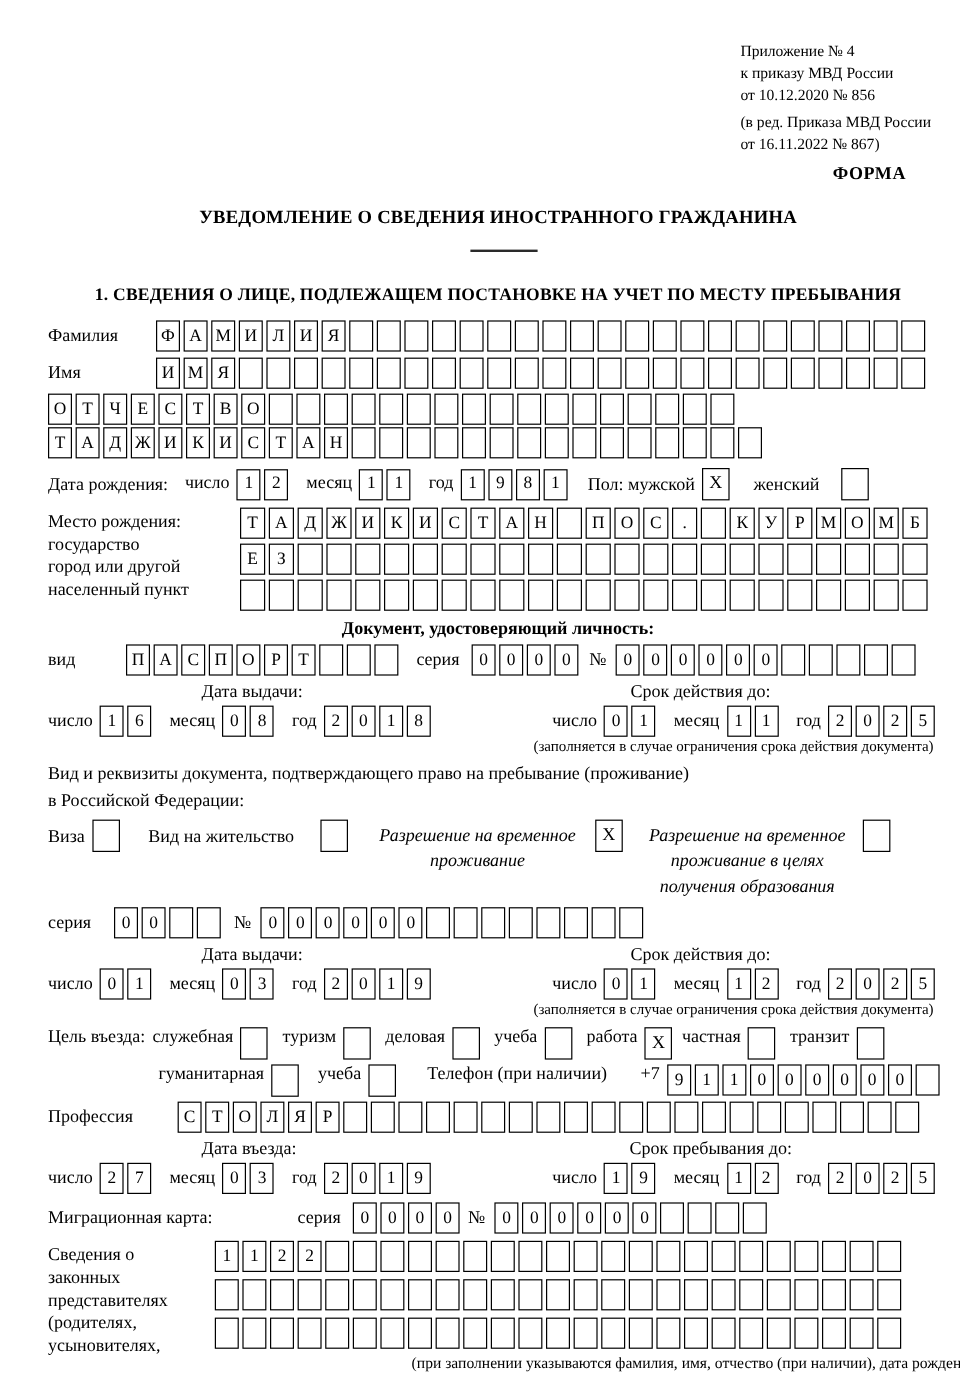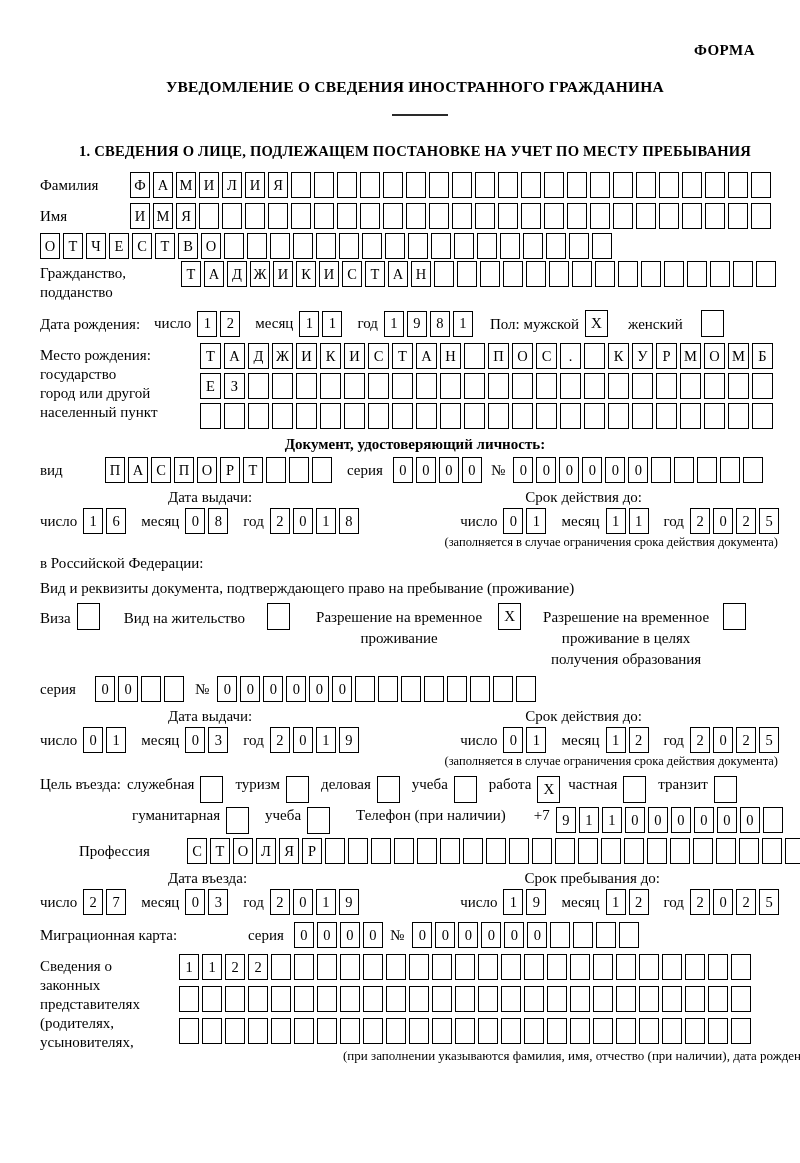--- a/index.html
+++ b/index.html
@@ -29,34 +29,42 @@
   .pair-labels{display:flex;font-size:15px;margin-top:6px;}
   .pair-labels .l{margin-left:128px;}
   .pair-labels .r{margin-left:auto;margin-right:148px;}
   .pair-values{display:flex;align-items:center;margin-top:2px;}
   .pair-values .rg{margin-left:auto;margin-right:8px;}
   .note-right{text-align:right;font-size:12.5px;margin-top:1px;padding-right:12px;white-space:nowrap;}
   .plain{margin-top:6px;line-height:19px;}
   
   .visa-row{display:flex;align-items:flex-start;margin-top:5px;}
   .visa-row .txt{white-space:nowrap;line-height:30px;}
-  .cb-center{text-align:center;line-height:21px;padding-top:4px;}
+  .cb-center{text-align:center;line-height:21px;padding-top:4px;font-style:italic;}
   
   .purpose-row{display:flex;align-items:flex-start;margin-top:7px;}
   .purpose-row .txt{white-space:nowrap;margin-right:6px;}
   .purpose-row .cb{margin-right:12px;}
   
   .stack .cells{margin-bottom:4px;}
   .legal-note{font-size:13px;margin-top:4px;padding-left:164px;white-space:nowrap;}
 </style>
 </head>
 <body>
 
 <div class="page">
 
+  <div class="annex">
+    <div>Приложение № 4</div>
+    <div>к приказу МВД России</div>
+    <div>от 10.12.2020 № 856</div>
+    <div class="gap"></div>
+    <div>(в ред. Приказа МВД России</div>
+    <div>от 16.11.2022 № 867)</div>
+  </div>
 
   <div class="forma">ФОРМА</div>
 
   <div class="title">
     <div>УВЕДОМЛЕНИЕ О СВЕДЕНИЯ ИНОСТРАННОГО ГРАЖДАНИНА</div>
     <div><span class="blank-line"></span></div>
   </div>
 
   <div class="section-title">1. СВЕДЕНИЯ О ЛИЦЕ, ПОДЛЕЖАЩЕМ ПОСТАНОВКЕ НА УЧЕТ ПО МЕСТУ ПРЕБЫВАНИЯ</div>
 
@@ -152,24 +160,20 @@
         <span class="cell"></span>
         <span class="cell"></span>
         <span class="cell"></span>
         <span class="cell"></span>
         <span class="cell"></span>
         <span class="cell"></span>
       </span>
   </div>
 
   <div class="row" style="margin-top:2px;">
-    <span class="lbl lbl2" style="width:141px;">
-      <span>Гражданство,</span><br>
-      <span>подданство</span>
-    </span>
     <span class="cells">
         <span class="cell">Т</span>
         <span class="cell">А</span>
         <span class="cell">Д</span>
         <span class="cell">Ж</span>
         <span class="cell">И</span>
         <span class="cell">К</span>
         <span class="cell">И</span>
         <span class="cell">С</span>
         <span class="cell">Т</span>
@@ -387,22 +391,22 @@
       <span class="cells">
           <span class="cell">2</span>
           <span class="cell">0</span>
           <span class="cell">2</span>
           <span class="cell">5</span>
         </span>
     </span>
   </div>
   <div class="note-right">(заполняется в случае ограничения срока действия документа)</div>
 
+  <div class="plain">Вид и реквизиты документа, подтверждающего право на пребывание (проживание)</div>
   <div class="plain" style="margin-top:4px;">в Российской Федерации:</div>
-  <div class="plain">Вид и реквизиты документа, подтверждающего право на пребывание (проживание)</div>
 
   <div class="visa-row">
     <span class="txt">Виза</span>
     <span class="cb" style="margin-left:6px;"></span>
     <span class="txt" style="margin-left:24px;">Вид на жительство</span>
     <span class="cb" style="margin-left:22px;"></span>
     <span class="cb-center" style="margin-left:26px;">
       <span>Разрешение на временное</span><br>
       <span>проживание</span>
     </span>
@@ -520,21 +524,21 @@
         <span class="cell">0</span>
         <span class="cell">0</span>
         <span class="cell">0</span>
         <span class="cell">0</span>
         <span class="cell">0</span>
         <span class="cell">0</span>
         <span class="cell"></span>
       </span>
   </div>
 
-  <div class="row" style="margin-top:4px;margin-left:39px;">
+  <div class="row" style="margin-top:4px;">
     <span class="lbl" style="width:108px;">Профессия</span>
     <span class="cells">
         <span class="cell">С</span>
         <span class="cell">Т</span>
         <span class="cell">О</span>
         <span class="cell">Л</span>
         <span class="cell">Я</span>
         <span class="cell">Р</span>
         <span class="cell"></span>
         <span class="cell"></span>

